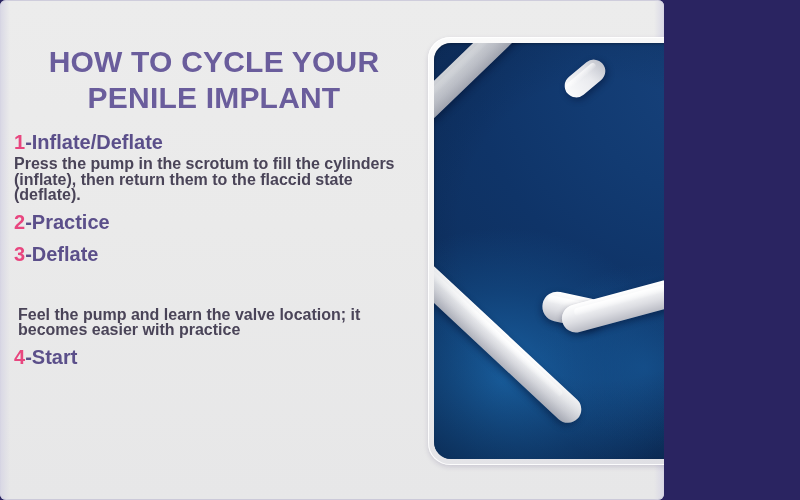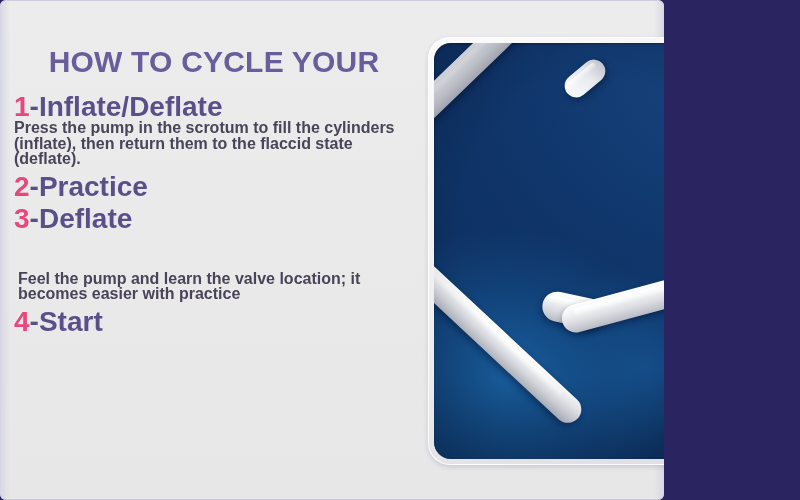--- a/index.html
+++ b/index.html
@@ -68,21 +68,21 @@
 
   .steps {
     margin: 0;
     padding: 0;
     list-style: none;
   }
   .step {
     margin: 0 0 7px 0;
   }
   .step-heading {
-    font-size: 28px;
+    font-size: 20px;
     font-weight: bold;
     line-height: 25px;
     color: #5b4f8a;
     margin: 0 0 1px 0;
     white-space: nowrap;
   }
   .step-num {
     color: #e8467f;
   }
   .step-dash {
@@ -238,20 +238,21 @@
 
 <div id="infographic">
 
   <div class="edge-strip left"></div>
   <div class="edge-strip right"></div>
 
   <div class="text-col">
 
     <h1 class="title">
       <span class="line">HOW TO CYCLE YOUR</span>
+      <span class="line">PENILE IMPLANT</span>
     </h1>
 
     <ul class="steps">
 
       <li class="step">
         <div class="step-heading"><span class="step-num">1</span><span class="step-dash">-</span><span class="step-title">Inflate/Deflate</span></div>
         <p class="step-body">Press the pump in the scrotum to fill the cylinders (inflate), then return them to the flaccid state (deflate).</p>
       </li>
 
       <li class="step">

